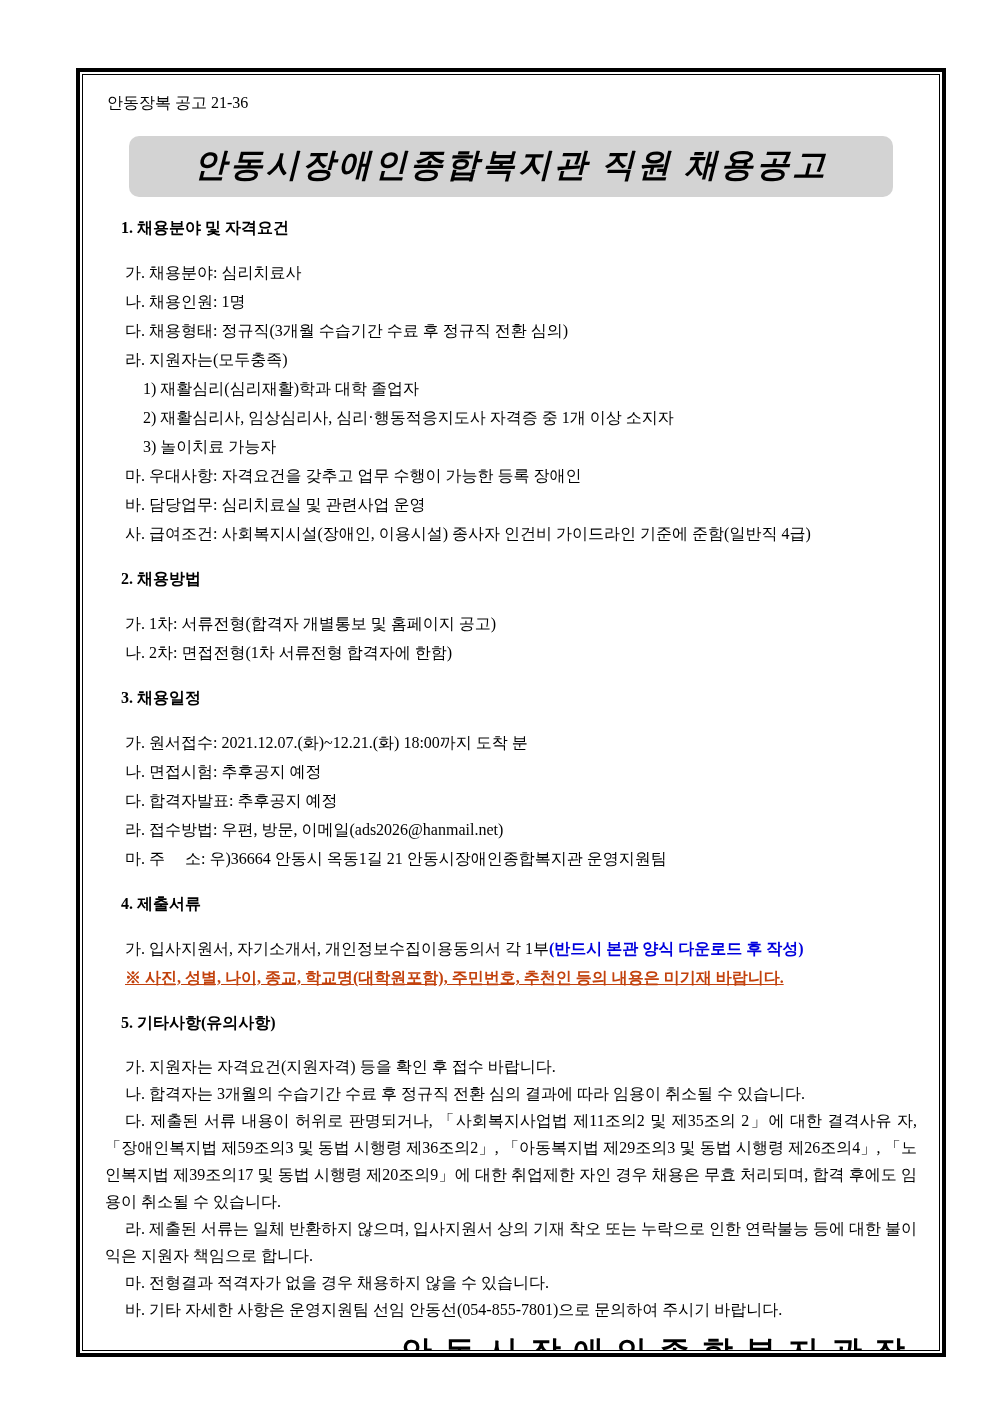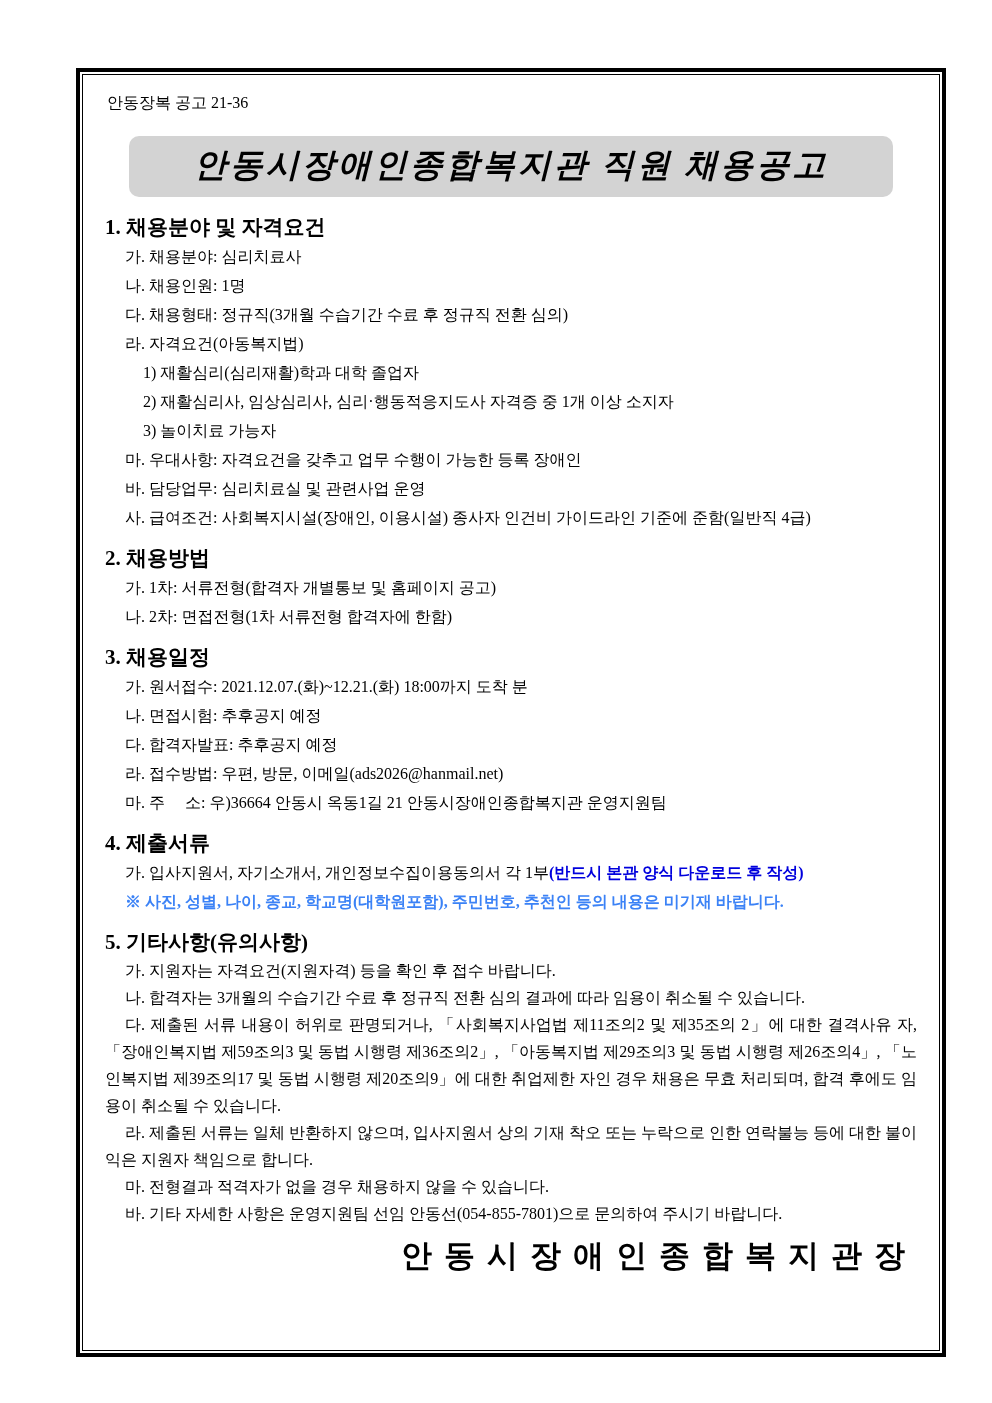--- a/index.html
+++ b/index.html
@@ -55,23 +55,23 @@
   .intro {
     margin: 30px 0 0 0;
     font-size: 16.5px;
     line-height: 28px;
     text-indent: 20px;
     text-align: justify;
   }
   section { margin-top: 12px; }
   section.first { margin-top: 16px; }
   .sec-heading {
-    font-size: 21px;
+    font-size: 16px;
     font-weight: bold;
-    margin: 0;
+    margin: 16px;
     line-height: 29px;
   }
   .item {
     margin: 0;
     padding-left: 20px;
     font-size: 16px;
     line-height: 29px;
   }
   .sub {
     padding-left: 38px;
@@ -80,22 +80,23 @@
     line-height: 27px;
     padding-left: 0;
     text-indent: 20px;
     text-align: justify;
   }
   .hl-blue {
     color: #0000dd;
     font-weight: bold;
   }
   .hl-red {
-    color: #3b82f6;
+    color: #c2410c;
     font-weight: bold;
+    text-decoration: underline;
   }
   .footer-sign {
     margin-top: 8px;
     text-align: right;
     font-size: 31px;
     font-weight: 600;
     letter-spacing: 12px;
     line-height: 42px;
   }
 </style>
@@ -111,21 +112,21 @@
       <div class="title-box">
         <h1>안동시장애인종합복지관 직원 채용공고</h1>
       </div>
 
 
       <section class="first">
         <h2 class="sec-heading">1. 채용분야 및 자격요건</h2>
         <p class="item">가. 채용분야: 심리치료사</p>
         <p class="item">나. 채용인원: 1명</p>
         <p class="item">다. 채용형태: 정규직(3개월 수습기간 수료 후 정규직 전환 심의)</p>
-        <p class="item">라. 자격요건(아동복지법)</p>
+        <p class="item">라. 지원자는(모두충족)</p>
         <p class="item sub">1) 재활심리(심리재활)학과 대학 졸업자</p>
         <p class="item sub">2) 재활심리사, 임상심리사, 심리·행동적응지도사 자격증 중 1개 이상 소지자</p>
         <p class="item sub">3) 놀이치료 가능자</p>
         <p class="item">마. 우대사항: 자격요건을 갖추고 업무 수행이 가능한 등록 장애인</p>
         <p class="item">바. 담당업무: 심리치료실 및 관련사업 운영</p>
         <p class="item">사. 급여조건: 사회복지시설(장애인, 이용시설) 종사자 인건비 가이드라인 기준에 준함(일반직 4급)</p>
       </section>
 
       <section>
         <h2 class="sec-heading">2. 채용방법</h2>

